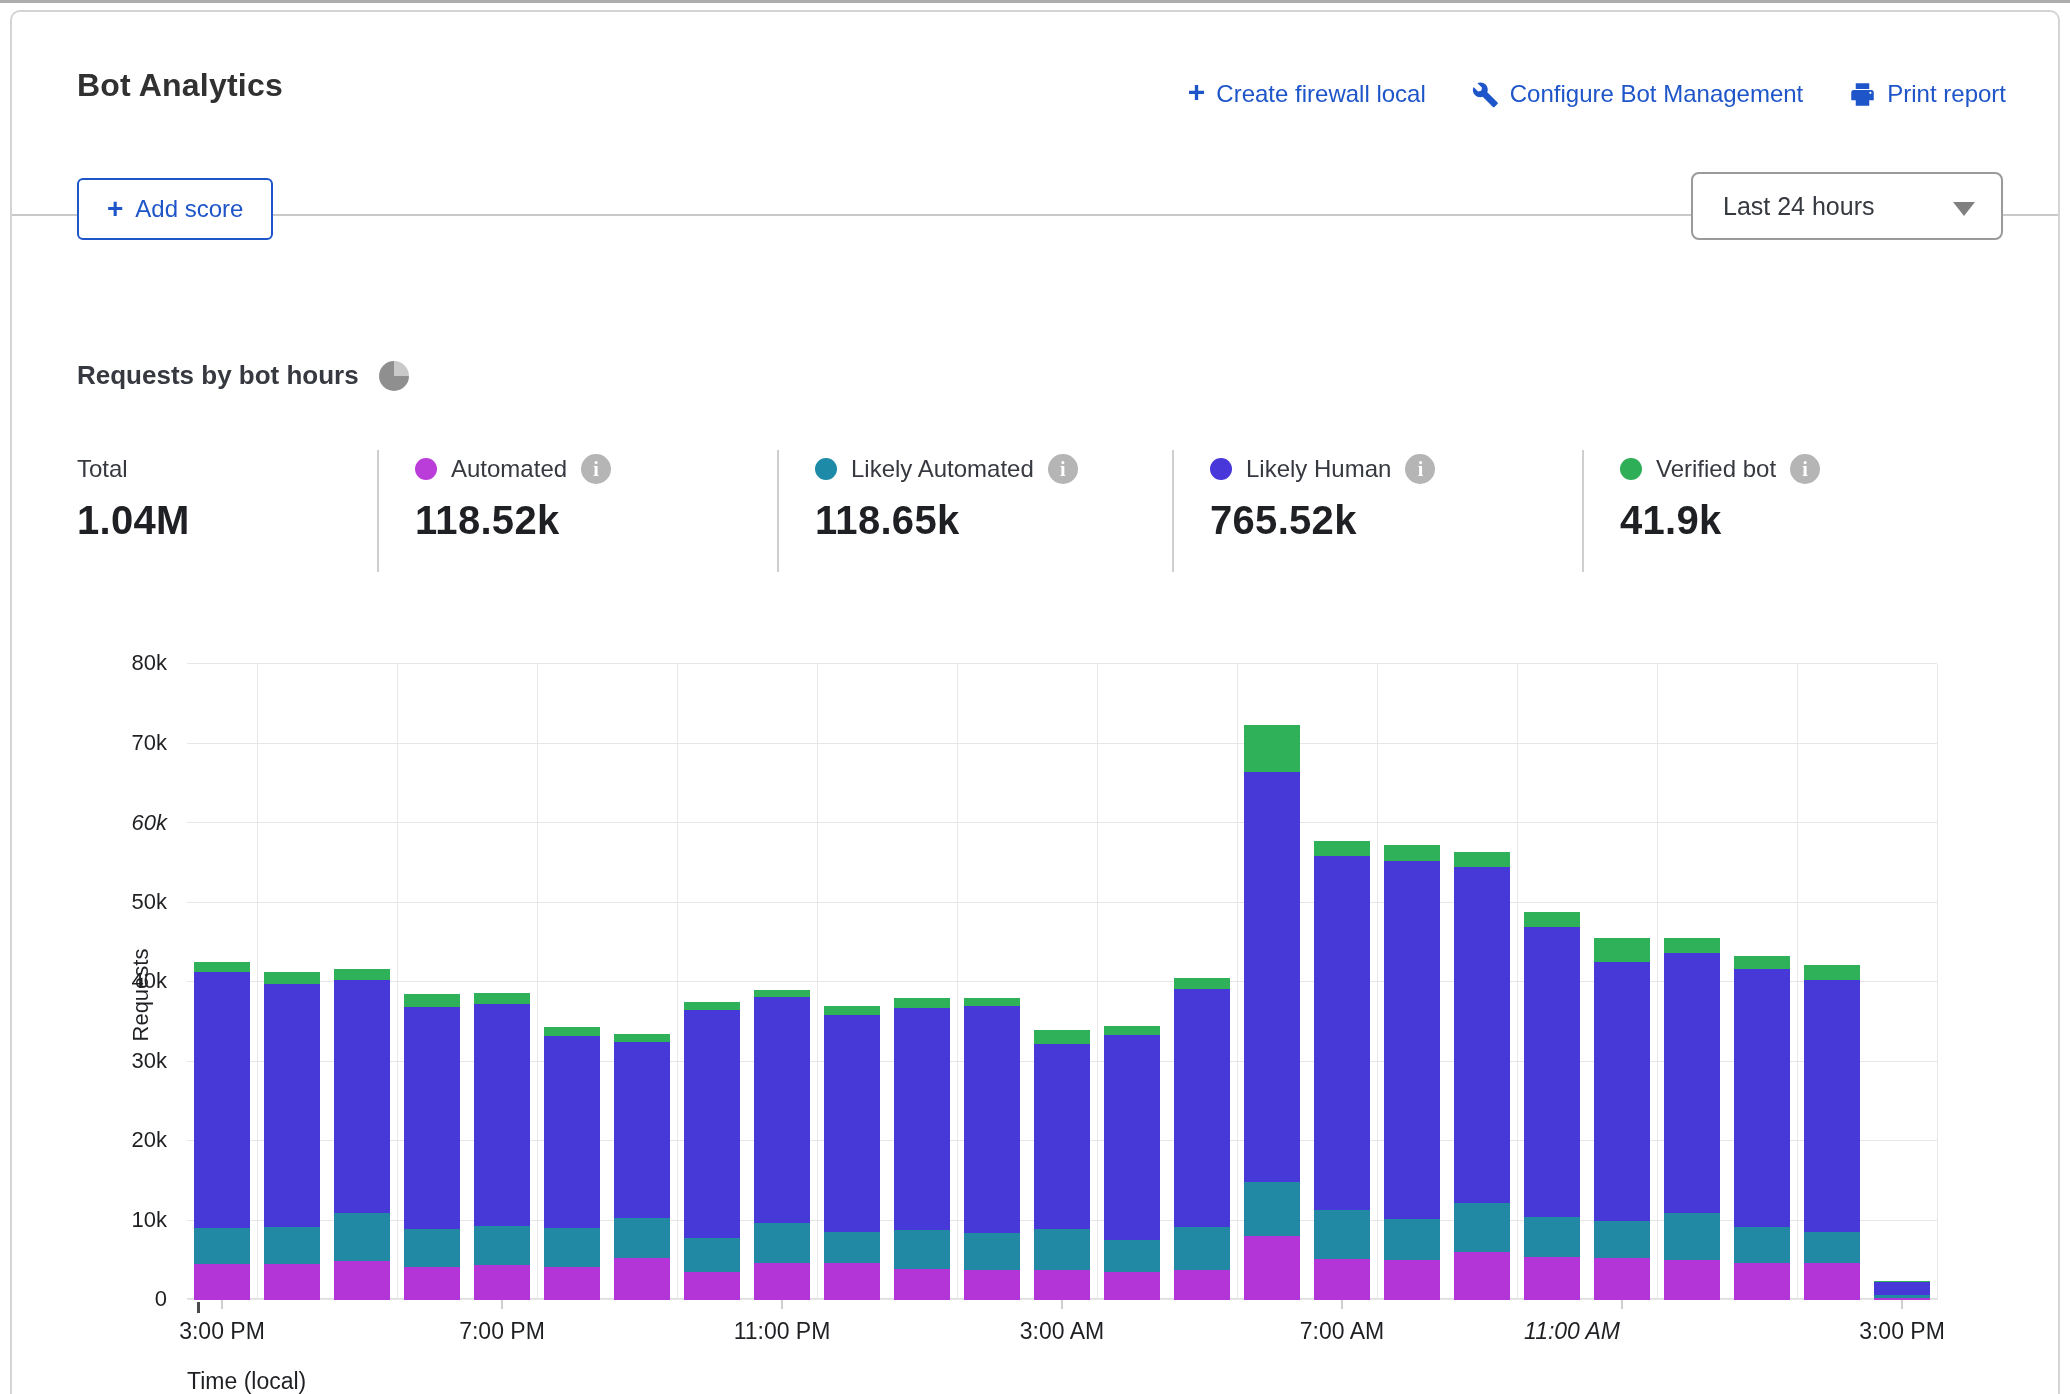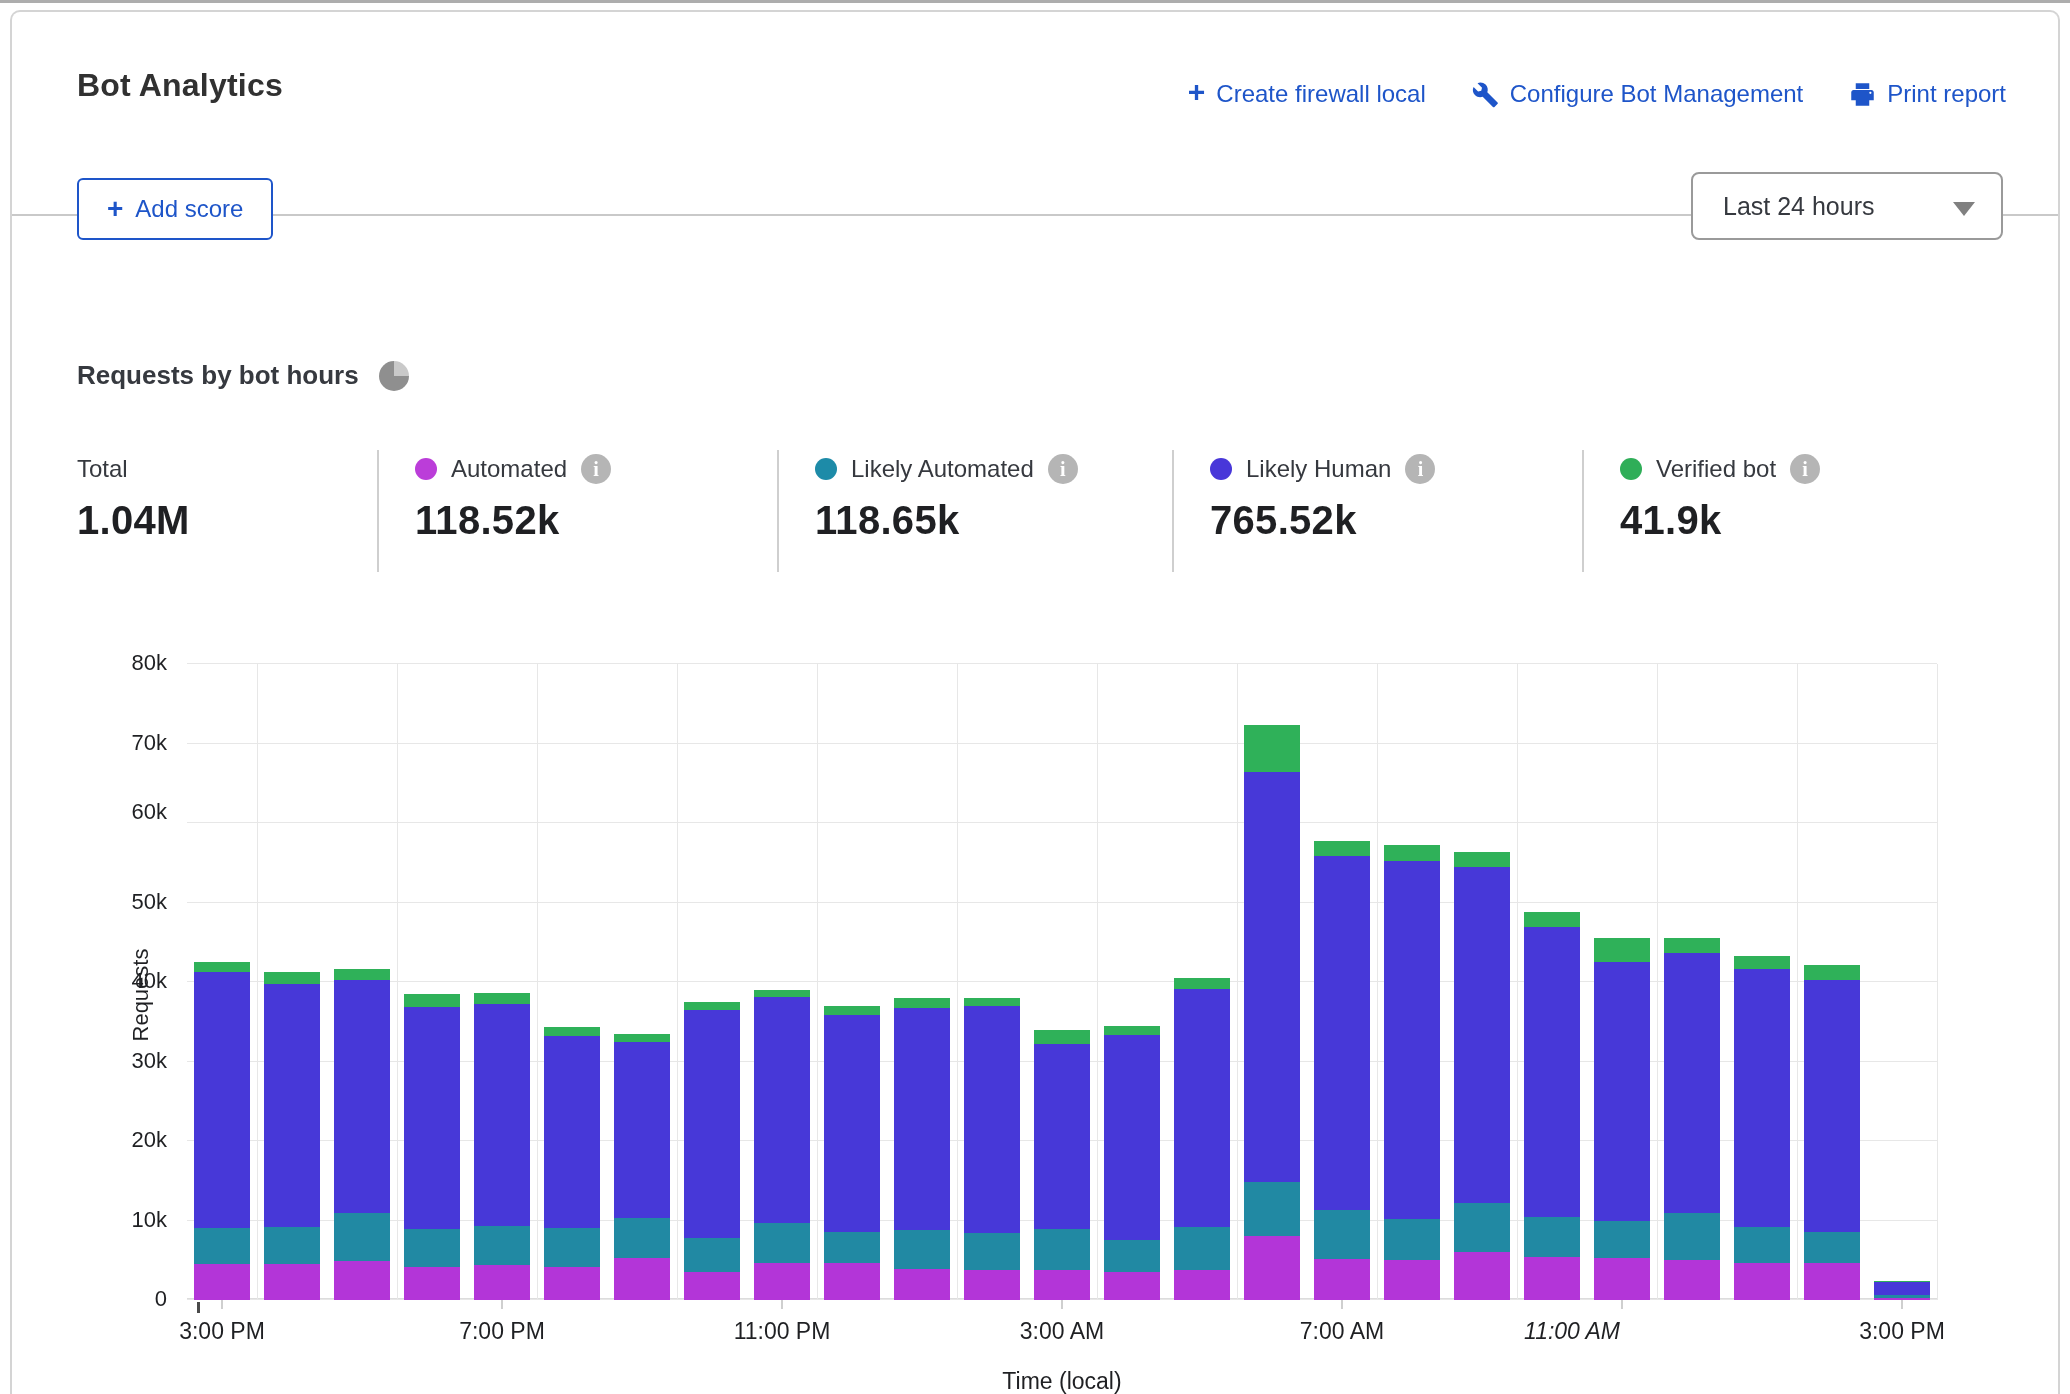--- a/index.html
+++ b/index.html
@@ -51,21 +51,21 @@
   .vgrid { position:absolute; top:0; width:1px; height:100%; background:#e7e7e7; }
   .baseline { position:absolute; left:0; bottom:0; width:100%; height:2px; background:#dcdcdc; }
   .ylab { position:absolute; left:-110px; width:90px; text-align:right; font-size:22px; color:#1f2023; }
   .bar { position:absolute; bottom:0; width:56px; display:flex; flex-direction:column-reverse; }
   .seg { width:100%; flex:none; }
   .xlab { position:absolute; top:654px; width:180px; text-align:center; font-size:23px; color:#1f2023; }
   .xtick { position:absolute; top:636px; width:2px; height:9px; background:#cfcfcf; }
   .origin-tick { position:absolute; left:10px; top:638px; width:3px; height:11px; background:#4a4a4a; }
   .ylabel-rot { position:absolute; left:-146px; top:50%; transform:rotate(-90deg) translateX(0);
                 transform-origin:center; width:200px; text-align:center; font-size:22px; color:#1f2023; }
-  .xlabel-title { position:absolute; left:0; top:704px; width:100%; text-align:center; font-size:23px; color:#1f2023; }
+  .xlabel-title { position:absolute; left:0; top:704px; width:100%; text-align:left; font-size:23px; color:#1f2023; }
 </style>
 </head>
 <body>
 
 <div class="topline"></div>
 
 <div class="card">
 
   <div class="hdr">
     <div class="page-title">Bot Analytics</div>
@@ -158,21 +158,21 @@
       <div class="ylab" style="top: 542.5px;">10k</div>
       <div class="hgrid" style="top: 476px;"></div>
       <div class="ylab" style="top: 463px;">20k</div>
       <div class="hgrid" style="top: 396.5px;"></div>
       <div class="ylab" style="top: 383.5px;">30k</div>
       <div class="hgrid" style="top: 317px;"></div>
       <div class="ylab" style="top: 304px;">40k</div>
       <div class="hgrid" style="top: 237.5px;"></div>
       <div class="ylab" style="top: 224.5px;">50k</div>
       <div class="hgrid" style="top: 158px;"></div>
-      <div class="ylab" style="top: 135px;">60k</div>
+      <div class="ylab" style="top: 146px; font-style: italic;">60k</div>
       <div class="hgrid" style="top: 78.5px;"></div>
       <div class="ylab" style="top: 65.5px;">70k</div>
       <div class="hgrid" style="top: -1px;"></div>
       <div class="ylab" style="top: -14px;">80k</div>
       <div class="vgrid" style="left: 70px;"></div>
       <div class="vgrid" style="left: 210px;"></div>
       <div class="vgrid" style="left: 350px;"></div>
       <div class="vgrid" style="left: 490px;"></div>
       <div class="vgrid" style="left: 630px;"></div>
       <div class="vgrid" style="left: 770px;"></div>

